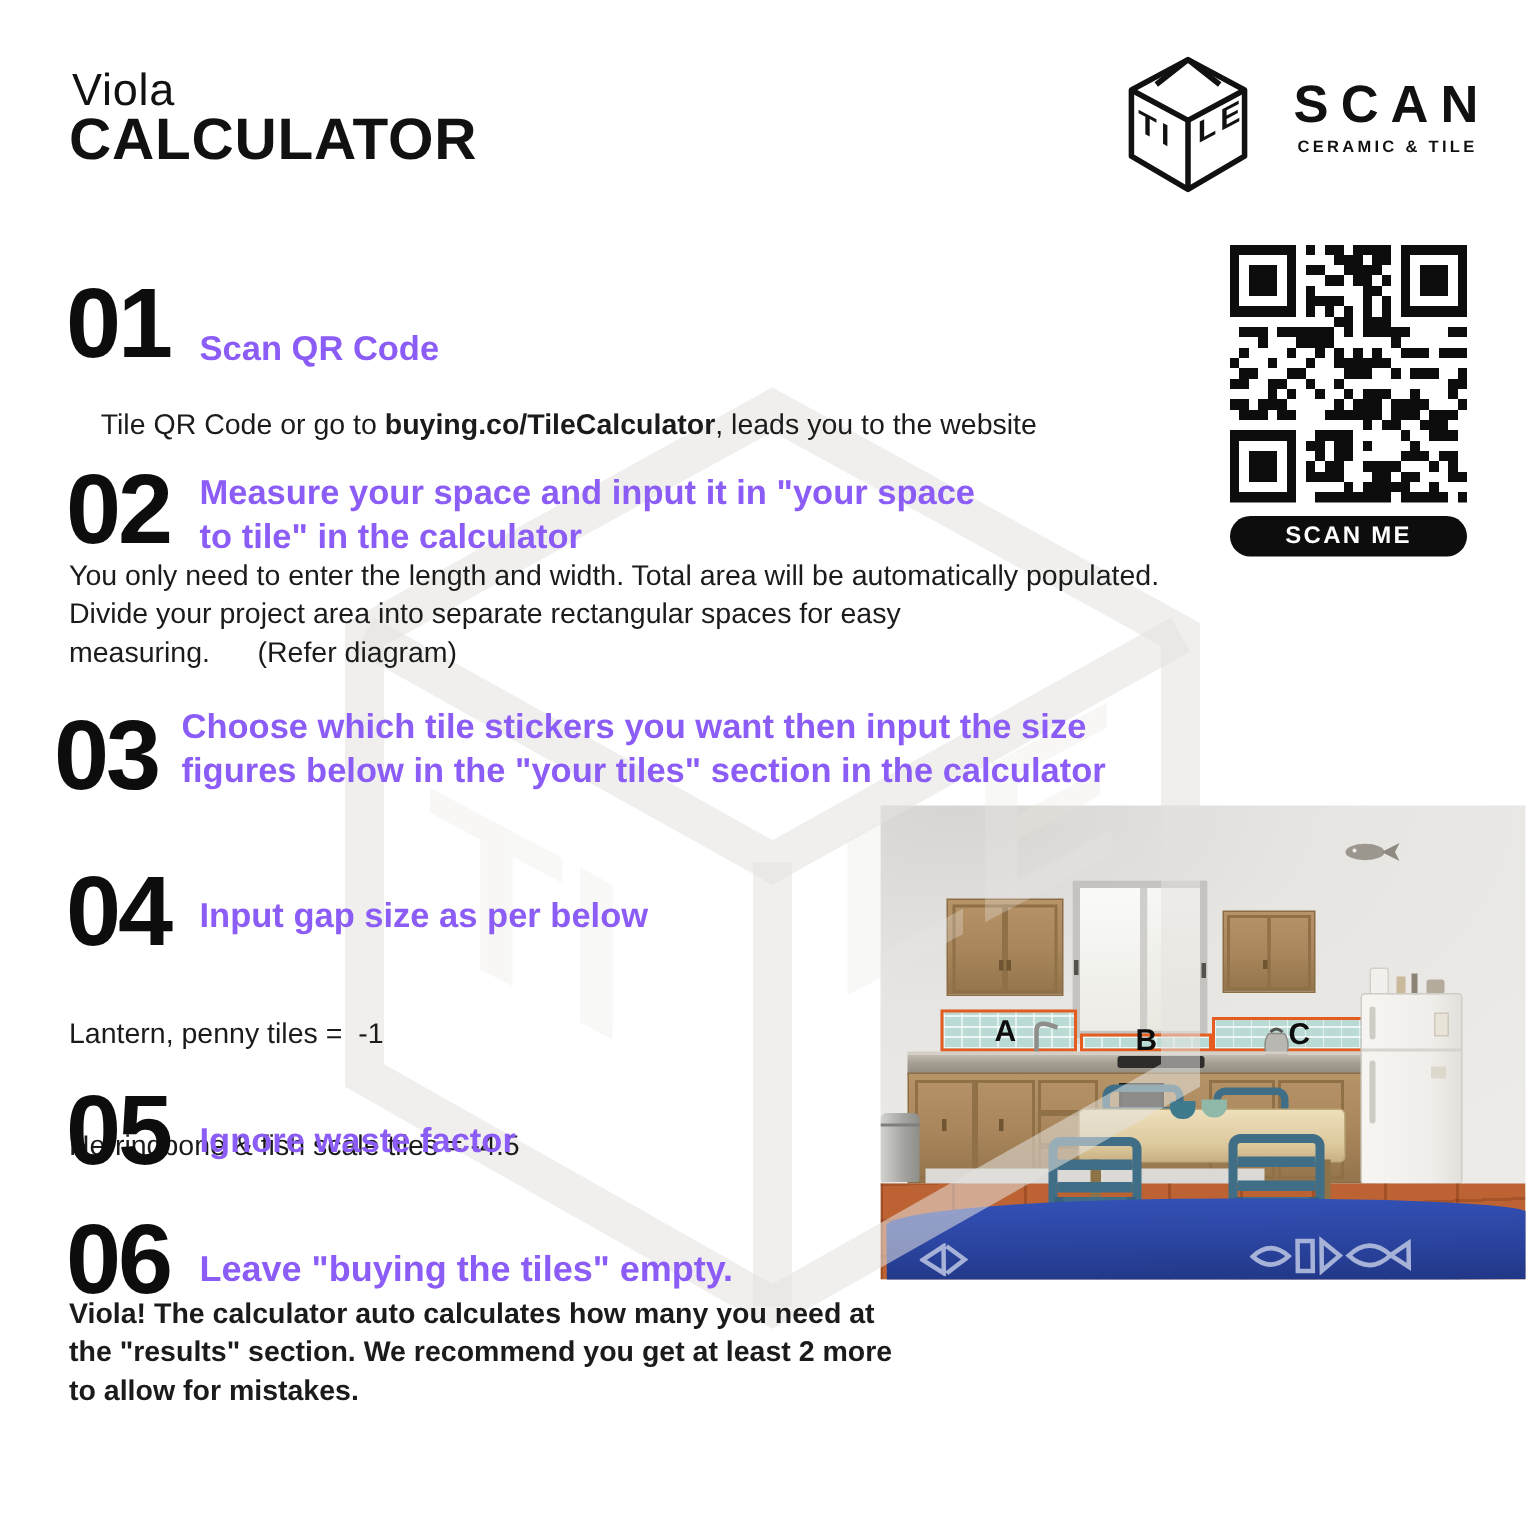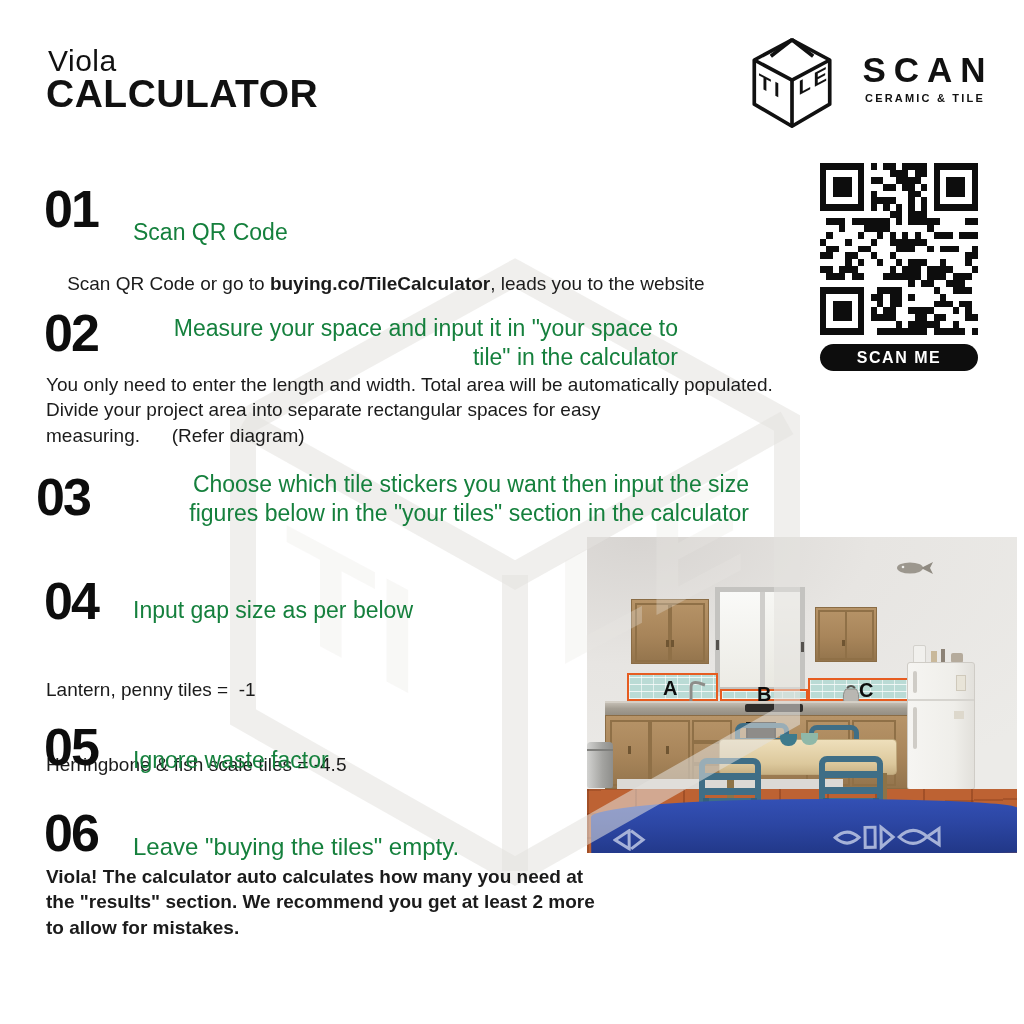--- a/index.html
+++ b/index.html
@@ -17,22 +17,22 @@
   .brand-name{font-size:35px;font-weight:800;letter-spacing:8px;line-height:1;margin-left:6px;}
   .brand-tagline{font-size:11px;font-weight:700;letter-spacing:2.2px;margin-top:5px;}
 
   
   .qr-box{left:820px;top:163px;width:158px;height:172px;}
   .scanme{left:820px;top:344px;width:158px;height:27px;background:#0d0d0d;color:#fff;
           border-radius:14px;display:flex;align-items:center;justify-content:center;
           font-size:16px;font-weight:600;letter-spacing:1.5px;border:none;cursor:pointer;}
 
   
-  .step-num{font-size:52px;font-weight:900;letter-spacing:-2px;line-height:.82;color:#0d0d0d;}
-  .step-head{font-weight:400;font-size:23px;line-height:1.27;color:#15803d;text-align:right;}
+  .step-num{font-size:66px;font-weight:900;letter-spacing:-2px;line-height:.82;color:#0d0d0d;}
+  .step-head{font-weight:700;font-size:23px;line-height:1.27;color:#8b5cf6;}
   .step-body{font-size:19px;line-height:1.33;color:#1b1b1b;white-space:pre-wrap;}
 
   
   .footer-note{left:202px;top:966px;width:620px;text-align:center;font-size:18px;line-height:1.35;color:#1b1b1b;}
 
   
   .photo{left:587px;top:537px;width:430px;height:316px;overflow:hidden;
          background:radial-gradient(120% 90% at 12% 0%, #d7d4d1 0%, #e7e5e2 45%, #ecebe8 100%);}
   .wood{background:linear-gradient(180deg,#b79468 0%,#a8855a 55%,#93744c 100%);border:1px solid #8a6c45;}
   .tile-aqua{background-color:#badbd5;
@@ -532,21 +532,21 @@
         <rect x="21" y="24" width="1" height="1"></rect>
         <rect x="22" y="24" width="1" height="1"></rect>
         <rect x="24" y="24" width="1" height="1"></rect>
       </g>
     </svg>
   <button class="abs scanme">SCAN ME</button>
 
   <div class="abs step-num" style="left:44px;top:188px;">01</div>
   <div class="abs step-head" style="left:133px;top:218px;">Scan QR Code</div>
   <div class="abs step-body" style="left:46px;top:246px;width:760px;">
-    <span>Scan QR Code or go to </span><span style="font-weight:800;">buying.co/TileCalculator</span><span>, leads you to the website</span>
+    <span>Tile QR Code or go to </span><span style="font-weight:800;">buying.co/TileCalculator</span><span>, leads you to the website</span>
   </div>
 
   <div class="abs step-num" style="left:44px;top:312px;">02</div>
   <div class="abs step-head" style="left:133px;top:314px;width:545px;">Measure your space and input it in "your space to tile" in the calculator</div>
   <div class="abs step-body" style="left:46px;top:372px;width:735px;">You only need to enter the length and width. Total area will be automatically populated. Divide your project area into separate rectangular spaces for easy measuring.&nbsp;&nbsp;&nbsp;&nbsp;&nbsp;&nbsp;(Refer diagram)</div>
 
   <div class="abs step-num" style="left:36px;top:476px;">03</div>
   <div class="abs step-head" style="left:121px;top:470px;width:628px;">Choose which tile stickers you want then input the size figures below in the "your tiles" section in the calculator</div>
 
   <div class="abs step-num" style="left:44px;top:580px;">04</div>

